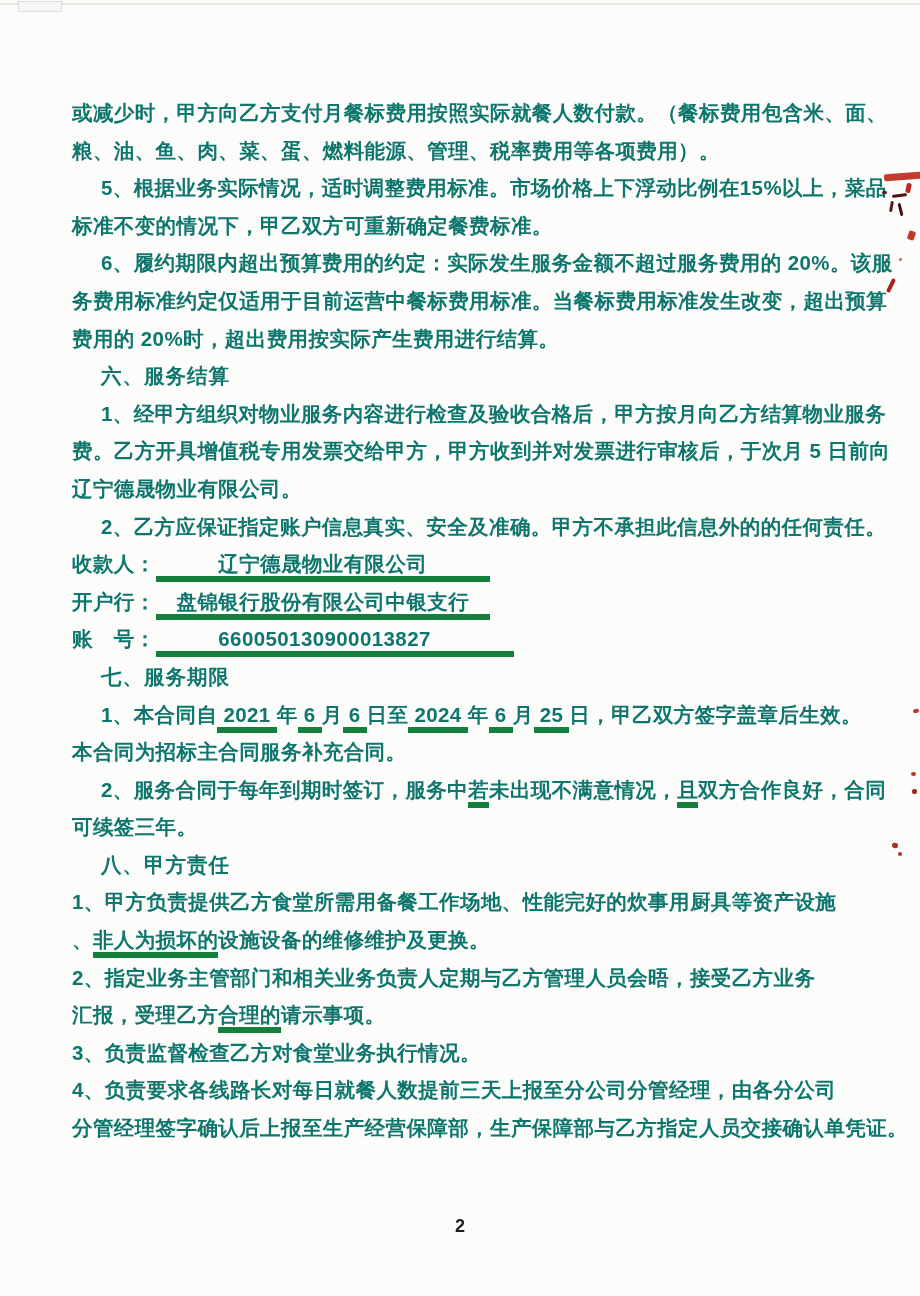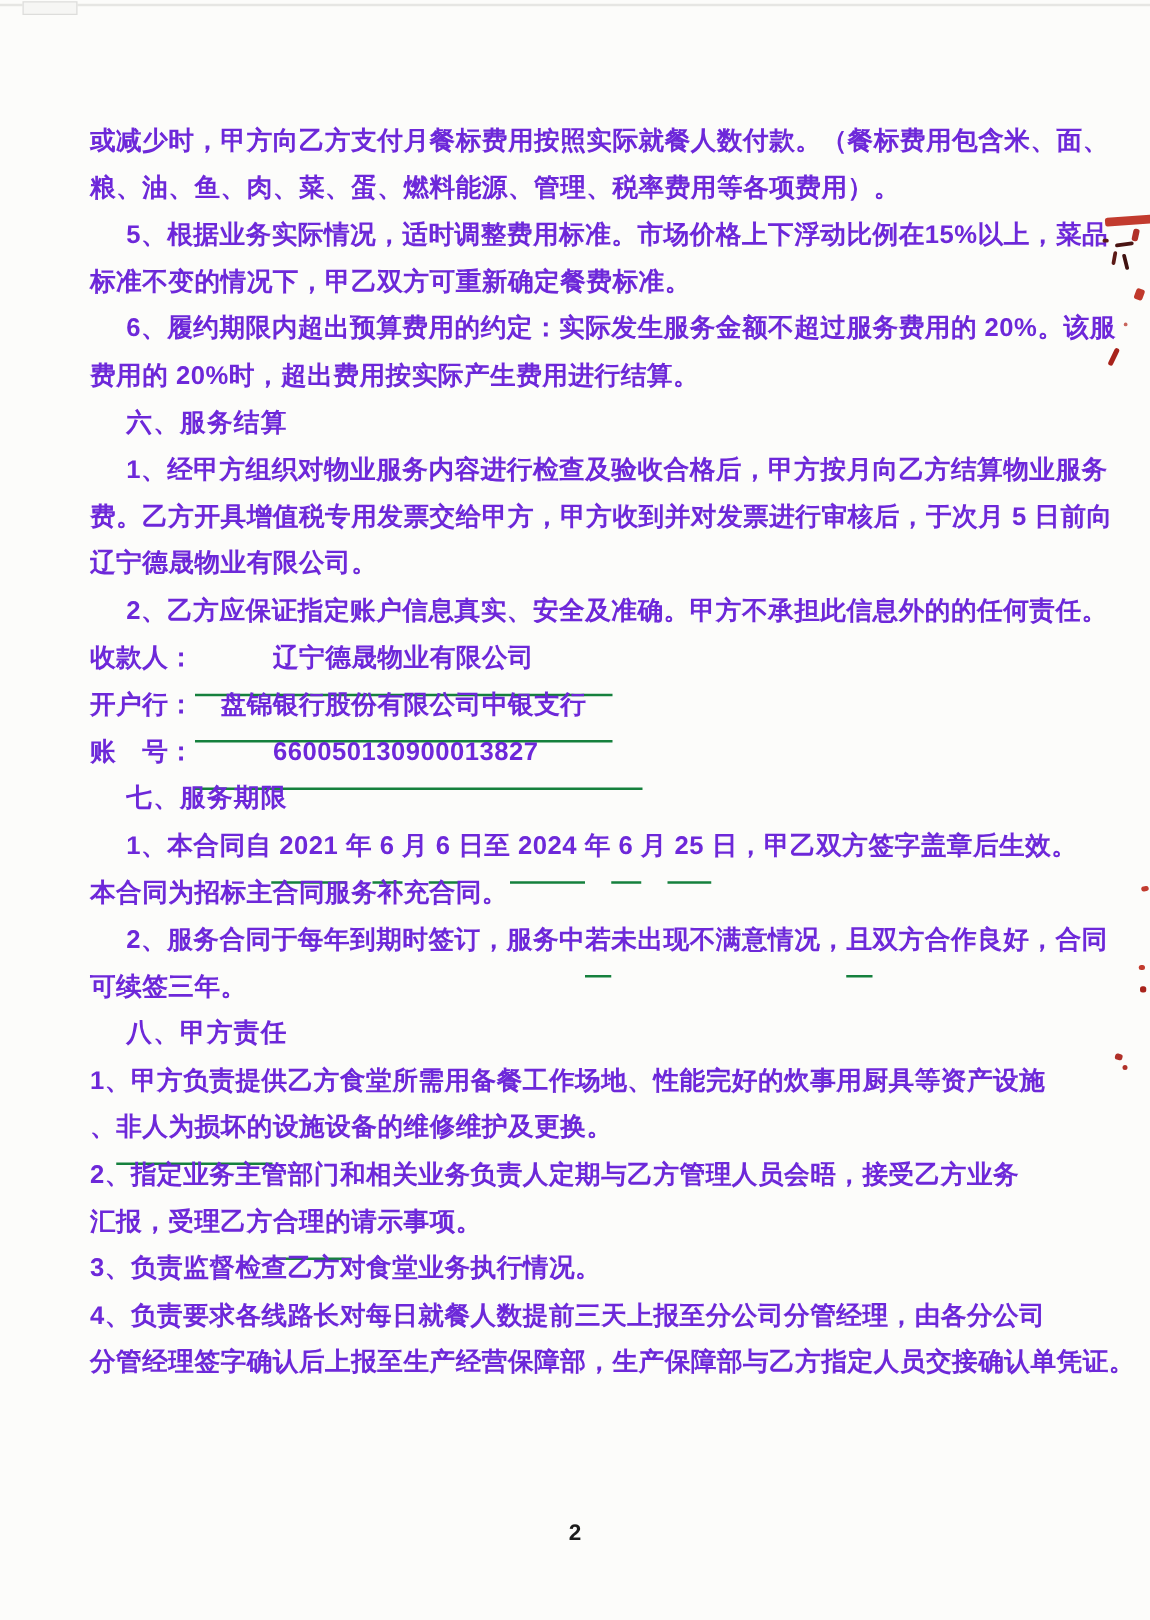--- a/index.html
+++ b/index.html
@@ -23,27 +23,27 @@
     position: absolute;
     left: 72px; top: 94px; width: 800px;
   }
   .line {
     height: 37.6px;
     line-height: 37.6px;
     font-size: 20.5px;
     font-weight: 700;
     letter-spacing: 0.4px;
     white-space: pre;
-    color: #6d28d9;
+    color: #0f766e;
   }
   .line.indent { padding-left: 29px; }
   .line.heading { font-weight: 800; letter-spacing: 1px; }
   .u {
-    border-bottom: 2px solid #15803d;
-    padding-bottom: 17px;
+    border-bottom: 6px solid #15803d;
+    padding-bottom: 1px;
   }
   .page-number {
     position: absolute;
     left: 0; top: 1216px; width: 920px;
     text-align: center;
     font-size: 18px;
     font-weight: 700;
     color: #1c1c1c;
   }
   .mark {
@@ -56,20 +56,21 @@
 
 <div class="scan-top-line"></div>
 <div class="scan-corner-box"></div>
 
 <div class="doc-body">
     <div class="line"><span>或减少时，甲方向乙方支付月餐标费用按照实际就餐人数付款。（餐标费用包含米、面、</span></div>
     <div class="line"><span>粮、油、鱼、肉、菜、蛋、燃料能源、管理、税率费用等各项费用）。</span></div>
     <div class="line indent"><span>5、根据业务实际情况，适时调整费用标准。市场价格上下浮动比例在15%以上，菜品</span></div>
     <div class="line"><span>标准不变的情况下，甲乙双方可重新确定餐费标准。</span></div>
     <div class="line indent"><span>6、履约期限内超出预算费用的约定：实际发生服务金额不超过服务费用的 20%。该服</span></div>
+    <div class="line"><span>务费用标准约定仅适用于目前运营中餐标费用标准。当餐标费用标准发生改变，超出预算</span></div>
     <div class="line"><span>费用的 20%时，超出费用按实际产生费用进行结算。</span></div>
     <div class="line indent heading"><span>六、服务结算</span></div>
     <div class="line indent"><span>1、经甲方组织对物业服务内容进行检查及验收合格后，甲方按月向乙方结算物业服务</span></div>
     <div class="line"><span>费。乙方开具增值税专用发票交给甲方，甲方收到并对发票进行审核后，于次月 5 日前向</span></div>
     <div class="line"><span>辽宁德晟物业有限公司。</span></div>
     <div class="line indent"><span>2、乙方应保证指定账户信息真实、安全及准确。甲方不承担此信息外的的任何责任。</span></div>
     <div class="line"><span>收款人：</span><span class="u">　　　辽宁德晟物业有限公司　　　</span></div>
     <div class="line"><span>开户行：</span><span class="u">　盘锦银行股份有限公司中银支行　</span></div>
     <div class="line"><span>账　号：</span><span class="u">　　　660050130900013827　　　　</span></div>
     <div class="line indent heading"><span>七、服务期限</span></div>

